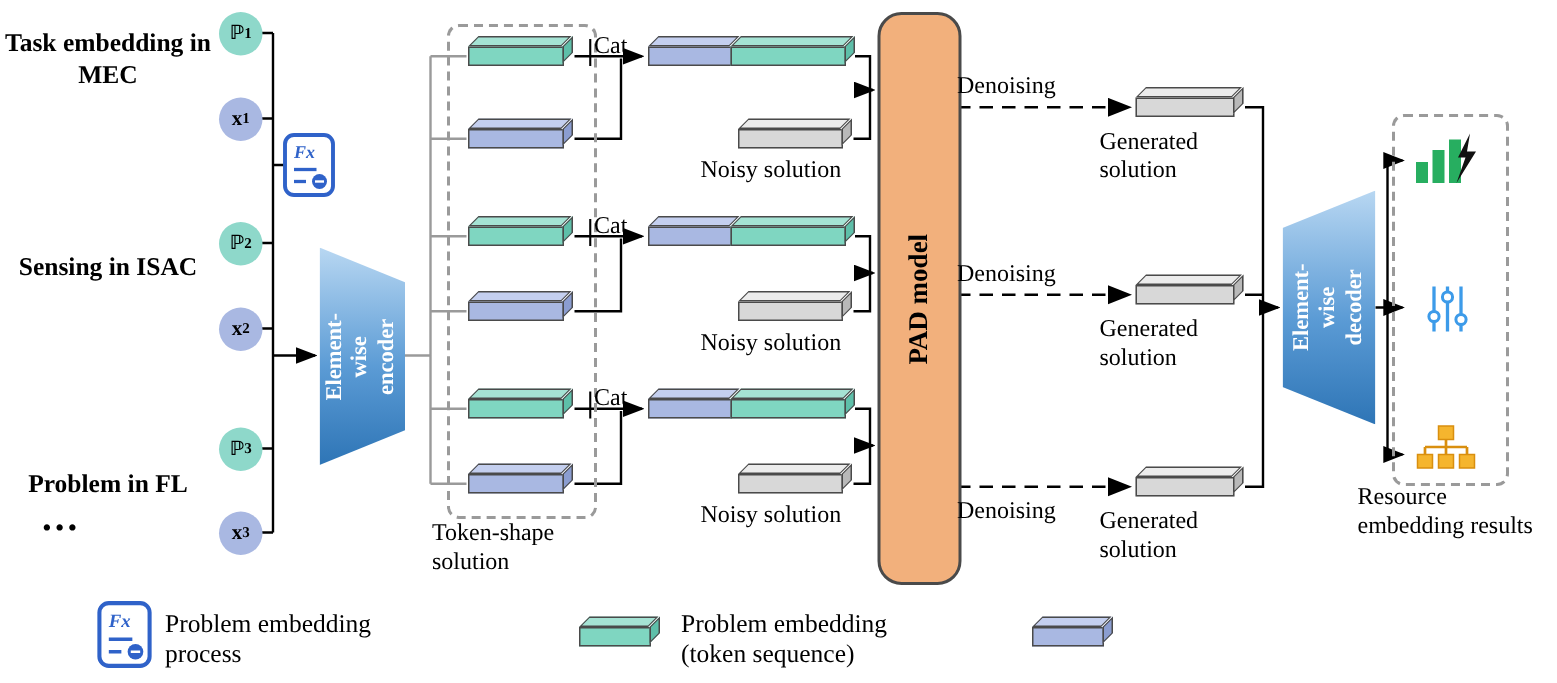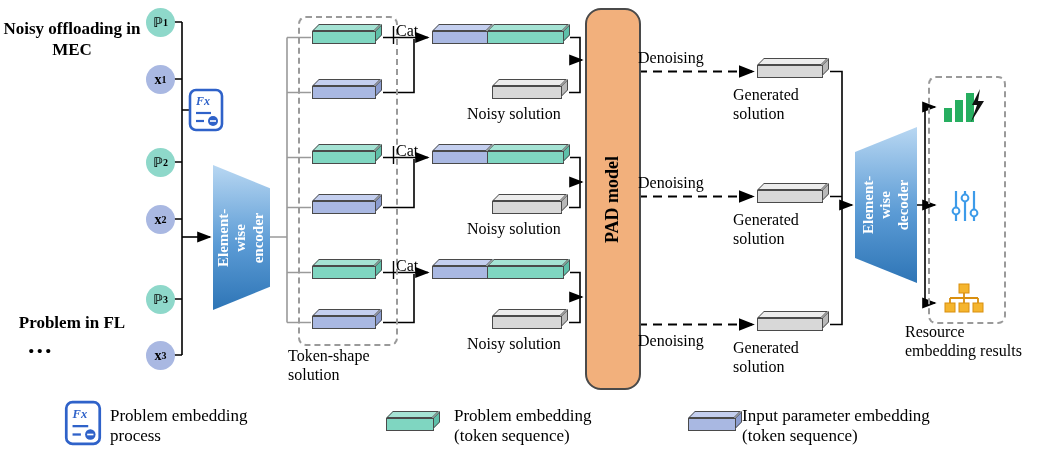--- a/index.html
+++ b/index.html
@@ -81,21 +81,22 @@
 
     <path d="M830,71.5 H842 V205 M830,196.5 H842 M830,324.5 H842 V205" stroke="#000" stroke-width="1.6" fill="none"></path>
     <line x1="842" y1="205" x2="852" y2="205" stroke="#000" stroke-width="1.6" marker-end="url(#ah)"></line>
 
     <path d="M917,205 H925 M925,107 V303" stroke="#000" stroke-width="1.6" fill="none"></path>
     <line x1="925" y1="107" x2="935" y2="107" stroke="#000" stroke-width="1.6" marker-end="url(#ah)"></line>
     <line x1="925" y1="205" x2="935" y2="205" stroke="#000" stroke-width="1.6" marker-end="url(#ah)"></line>
     <line x1="925" y1="303" x2="935" y2="303" stroke="#000" stroke-width="1.6" marker-end="url(#ah)"></line>
   </svg>
 
-  <div class="task" style="left:2px;top:18px;width:140px;">Noisy offloading in MEC</div>
+  <div class="task" style="left:2px;top:18px;width:140px;">Task embedding in MEC</div>
+  <div class="task" style="left:2px;top:167px;width:140px;">Sensing in ISAC</div>
   <div class="task" style="left:2px;top:312px;width:140px;">Problem in FL</div>
   <div class="ellipsis" style="left:28px;top:330px;">...</div>
 
   <div class="circ tealc" style="left:146px;top:8px;">
       <span class="pp">ℙ</span>
       <sub>1</sub>
     </div>
   <div class="circ bluec" style="left:146px;top:65px;">
       <span>x</span>
       <sub>1</sub>
@@ -219,15 +220,14 @@
       <circle cx="25" cy="33" r="5" fill="#2f62c9"></circle>
       <line x1="22" y1="33" x2="28" y2="33" stroke="#fff" stroke-width="1.6"></line>
     </svg>
   </div>
   <div class="lbl" style="left:110px;top:406px;width:160px;font-size:17px;">Problem embedding process</div>
 
   <div class="b3 teal" style="left:386px;top:418px;width:48px;"></div>
   <div class="lbl" style="left:454px;top:406px;width:170px;font-size:17px;">Problem embedding (token sequence)</div>
 
   <div class="b3 blue" style="left:688px;top:418px;width:48px;"></div>
-  <div class="lbl" style="left:742px;top:406px;width:230px;font-size:17px;">Input parameter embedding (token sequence)</div>
 
 </div>
 
 </body></html>

